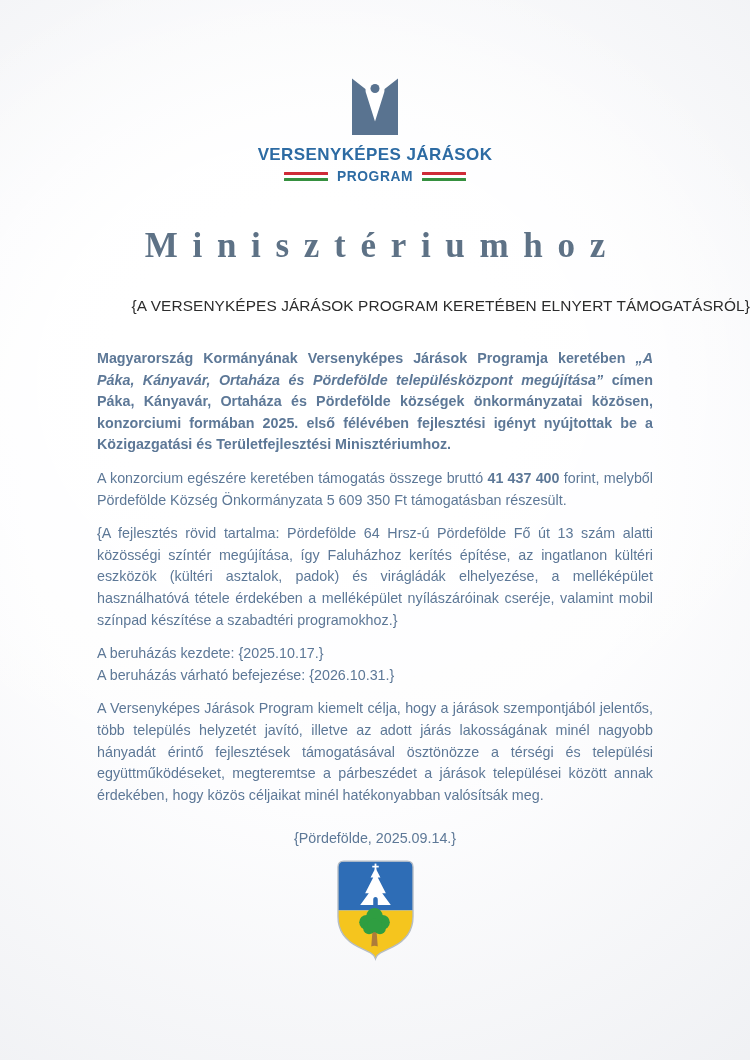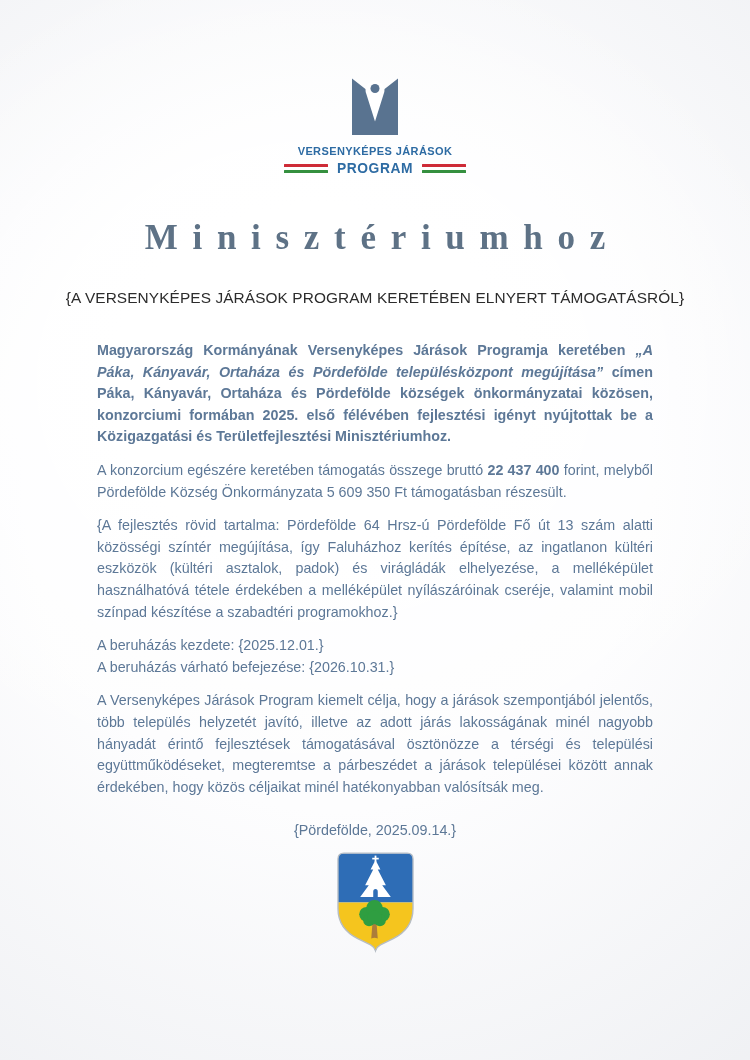--- a/index.html
+++ b/index.html
@@ -7,38 +7,38 @@
     width:750px;height:1060px;position:relative;overflow:hidden;
     background:
       radial-gradient(ellipse 90% 55% at 42% 36%, #ffffff 30%, rgba(255,255,255,0) 75%),
       radial-gradient(ellipse 120% 90% at 45% 45%, #fdfdfe 35%, #e8eaee 100%);
     font-family:"Liberation Sans", sans-serif;
   }
   
   .logo-block{padding-top:72px;text-align:center;}
   .logo-mark{width:46px;height:63px;display:block;margin:0 auto 10px;}
   .logo-line1{
-    font-size:11px;font-weight:700;letter-spacing:0.4px;
+    font-size:17px;font-weight:700;letter-spacing:0.4px;
     color:var(--logo-text,#2d6ba3);
   }
   .logo-row{display:flex;align-items:center;justify-content:center;gap:9px;margin-top:4px;text-align:right;}
   .flag-stripes{display:inline-flex;flex-direction:column;gap:2.5px;width:44px;}
   .stripe{height:3.5px;border-radius:0.5px;}
   .stripe.red{background:var(--flag-red,#ce2b37);}
   .stripe.green{background:var(--flag-green,#35903f);}
   .logo-line2{font-size:13.8px;font-weight:700;letter-spacing:0.6px;color:var(--logo-text,#2d6ba3);}
   
   .title{
     margin:42px 0 0;text-align:center;
     font-family:"Liberation Serif", serif;font-weight:700;font-size:35px;
     letter-spacing:0.42em;text-indent:0.42em;
     color:var(--title,#5e7286);
   }
   .subtitle{
-    margin-top:31px;text-align:center;
+    margin-top:31px;text-align:right;
     font-size:15.4px;color:var(--subtitle,#2c2c2c);letter-spacing:0.1px;
   }
   
   .content{
     width:556px;margin:33px auto 0;
     color:var(--body-text,#5d7897);
     font-size:14.3px;line-height:21.6px;
   }
   .para{margin:0 0 12px;}
   .justify{text-align:justify;}
@@ -77,28 +77,28 @@
   </header>
 
   <h1 class="title">Minisztériumhoz</h1>
 
   <div class="subtitle">{A VERSENYKÉPES JÁRÁSOK PROGRAM KERETÉBEN ELNYERT TÁMOGATÁSRÓL}</div>
 
   <main class="content">
 
     <p class="para bold justify"><span>Magyarország Kormányának Versenyképes Járások Programja keretében </span><span class="italic">„A Páka, Kányavár, Ortaháza és Pördefölde településközpont megújítása”</span><span> címen Páka, Kányavár, Ortaháza és Pördefölde községek önkormányzatai közösen, konzorciumi formában 2025. első félévében fejlesztési igényt nyújtottak be a Közigazgatási és Területfejlesztési Minisztériumhoz.</span></p>
 
-    <p class="para justify"><span>A konzorcium egészére keretében támogatás összege bruttó </span><strong class="nowrap">22 437 400</strong><span> forint, melyből Pördefölde Község Önkormányzata 5 609 350 Ft támogatásban részesült.</span></p>
+    <p class="para justify"><span>A konzorcium egészére keretében támogatás összege bruttó </span><strong class="nowrap">41 437 400</strong><span> forint, melyből Pördefölde Község Önkormányzata 5 609 350 Ft támogatásban részesült.</span></p>
 
     <p class="para justify">
         <span class="block">{A fejlesztés rövid tartalma: Pördefölde 64 Hrsz-ú Pördefölde Fő út 13 szám alatti közösségi színtér megújítása, így Faluházhoz kerítés építése, az ingatlanon kültéri eszközök (kültéri asztalok, padok) és virágládák elhelyezése, a melléképület használhatóvá tétele érdekében a melléképület nyílászáróinak cseréje, valamint mobil színpad készítése a szabadtéri programokhoz.}</span>
       </p>
 
     <p class="para">
-        <span class="block">A beruházás kezdete: {2025.12.01.}</span>
+        <span class="block">A beruházás kezdete: {2025.10.17.}</span>
         <span class="block">A beruházás várható befejezése: {2026.10.31.}</span>
       </p>
 
     <p class="para justify">A Versenyképes Járások Program kiemelt célja, hogy a járások szempontjából jelentős, több település helyzetét javító, illetve az adott járás lakosságának minél nagyobb hányadát érintő fejlesztések támogatásával ösztönözze a térségi és települési együttműködéseket, megteremtse a párbeszédet a járások települései között annak érdekében, hogy közös céljaikat minél hatékonyabban valósítsák meg.</p>
 
     <p class="para dateline">{Pördefölde, 2025.09.14.}</p>
 
   </main>
 
   <footer class="crest-block">

